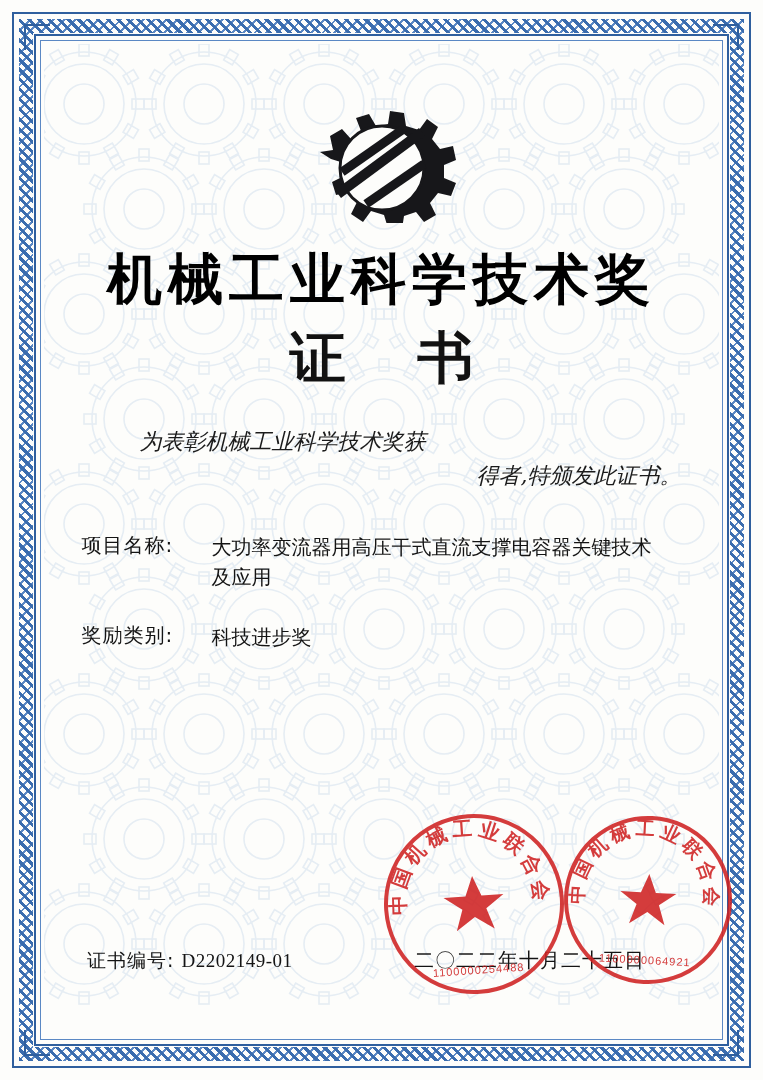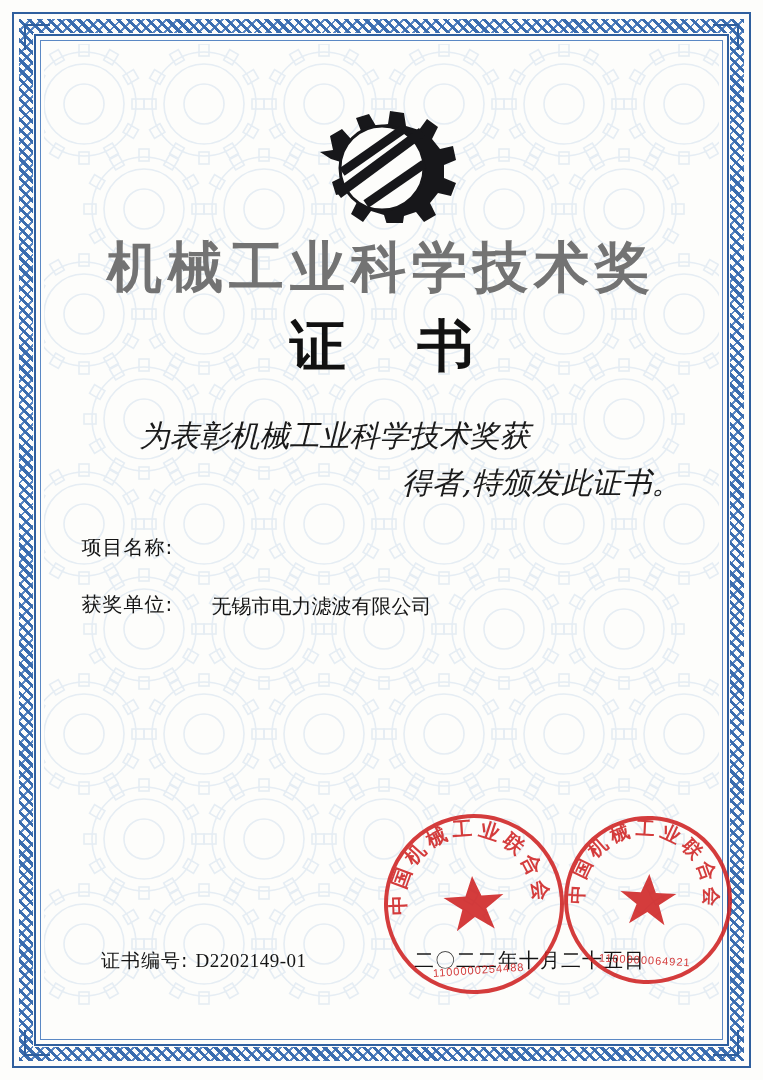--- a/index.html
+++ b/index.html
@@ -86,52 +86,52 @@
     align-items: center;
   }
 
   .emblem {
     margin-top: 54px;
     width: 190px;
     height: 125px;
   }
 
   .title-main {
-    margin-top: 8px;
+    margin-top: 20px;
     font-size: 55px;
     letter-spacing: 6px;
     font-weight: bold;
-    color: #737373;
+    color: #000000;
     font-family: "DejaVu Serif", serif;
     white-space: nowrap;
   }
   .title-sub {
     margin-top: 4px;
     font-size: 56px;
     letter-spacing: 26px;
     text-indent: 26px;
     font-weight: bold;
     color: #111;
     font-family: "DejaVu Serif", serif;
   }
 
   .statement {
     margin-top: 28px;
     width: 600px;
-    font-size: 30px;
+    font-size: 22px;
     line-height: 1.55;
     color: #1b1b1b;
     font-family: "DejaVu Serif", serif;
     font-style: italic;
   }
   .statement .line1 { display: block; text-indent: 58px; }
   .statement .line2 { display: block; text-align: right; }
 
   .fields {
-    margin-top: 28px;
+    margin-top: 39px;
     width: 600px;
   }
   .field-row {
     display: flex;
     align-items: flex-start;
     margin-bottom: 30px;
   }
   .field-label {
     width: 130px;
     flex: none;
@@ -144,21 +144,21 @@
   .field-value {
     font-size: 20px;
     line-height: 1.5;
     color: #141414;
     font-family: "DejaVu Sans", sans-serif;
     max-width: 440px;
   }
 
   .footer {
     position: absolute;
-    left: 57px;
+    left: 43px;
     right: 40px;
     bottom: 62px;
     display: flex;
     justify-content: space-between;
     align-items: baseline;
   }
   .cert-no {
     font-size: 19px;
     color: #141414;
     font-family: "DejaVu Sans", sans-serif;
@@ -338,24 +338,25 @@
     <div class="title-sub">证 书</div>
 
     <div class="statement">
       <span class="line1">为表彰机械工业科学技术奖获</span>
       <span class="line2">得者,特颁发此证书。</span>
     </div>
 
     <div class="fields">
       <div class="field-row">
         <div class="field-label">项目名称:</div>
+        <div class="field-value">大功率变流器用高压干式直流支撑电容器关键技术及应用</div>
       </div>
       <div class="field-row">
-        <div class="field-label">获奖单位:</div>
-        <div class="field-value">无锡市电力滤波有限公司</div>
+        <div class="field-label">奖励类别:</div>
+        <div class="field-value">科技进步奖</div>
       </div>
     </div>
 
     <div class="footer">
       <div class="cert-no">
         <span>证书编号:</span>
         <span class="num">D2202149-01</span>
       </div>
       <div class="cert-date">二〇二二年十月二十五日</div>
     </div>

